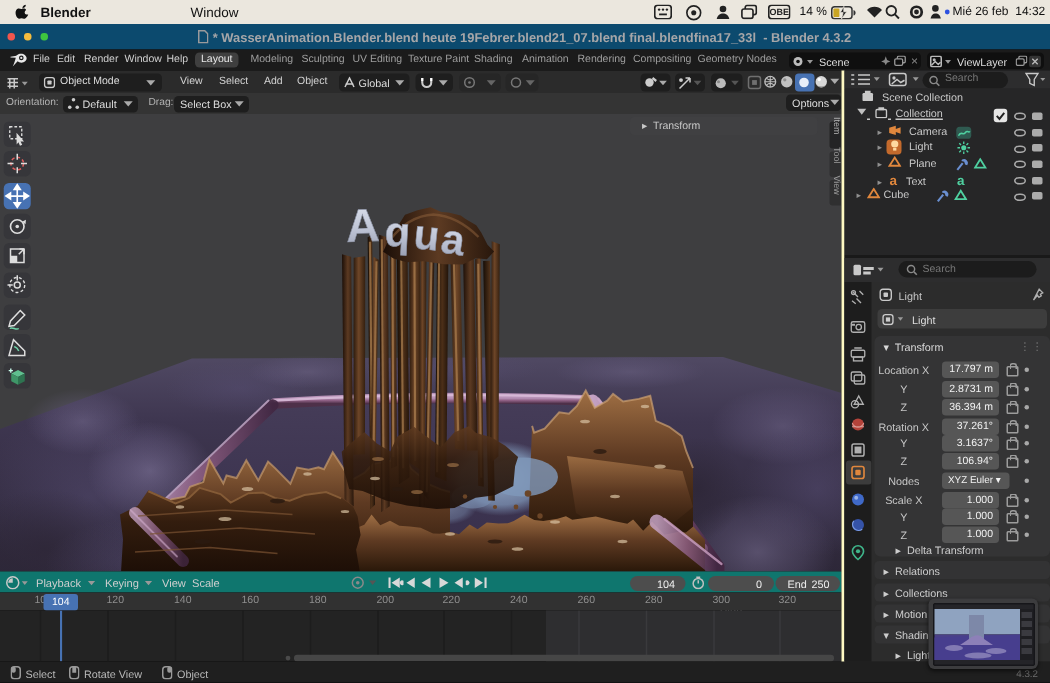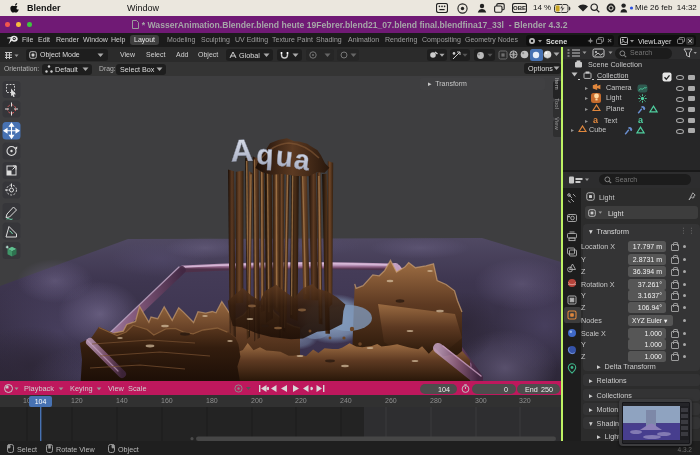--- a/index.html
+++ b/index.html
@@ -1,44 +1,44 @@
 <!DOCTYPE html>
 <html><head><meta charset="utf-8">
 <style>
 html,body{margin:0;padding:0;background:#000;}
 #app{position:relative;width:700px;height:455px;overflow:hidden;font-family:"Liberation Sans",sans-serif;-webkit-font-smoothing:antialiased;}
 .abs{position:absolute;}
 
 #macbar{left:0;top:0;width:700px;height:16px;background:#ebe7de;color:#111;font-size:9px;}
 #macbar .mi{position:absolute;top:3px;}
 
-#titlebar{left:0;top:16px;width:700px;height:17px;background:#701a75;}
+#titlebar{left:0;top:16px;width:700px;height:17px;background:#0c4a6e;}
 .tl{position:absolute;top:6px;width:4.6px;height:4.6px;border-radius:50%;}
 #titletext{position:absolute;left:0;right:0;top:4px;text-align:center;font-size:8.6px;font-weight:bold;color:#a6a6a8;letter-spacing:0;}
 
 #menurow{left:0;top:33px;width:700px;height:14px;background:#1b1b1b;color:#b6b6b6;font-size:7px;}
 #menurow span.m{position:absolute;top:3px;color:#cfcfcf;}
 #menurow span.tab{position:absolute;top:1.5px;padding:1.5px 4px;border-radius:3px;color:#9e9e9e;}
 #menurow span.tab.on{background:#3f3f3f;color:#e8e8e8;}
 
 #vhead{left:0;top:47px;width:561px;height:15px;background:#2b2b2b;color:#d2d2d2;font-size:7px;}
 #tools{left:0;top:62px;width:561px;height:14px;background:#343434;color:#b4b4b4;font-size:6.8px;}
 .wdg{position:absolute;background:#1e1e1e;border-radius:3px;color:#dedede;}
 
-#rpanel{left:561px;top:47px;width:137px;height:394px;background:#262627;border-left:2px solid #bef264;}
-
-#tlhead{left:0;top:381px;width:572px;height:14px;background:#be185d;color:#cfcfcf;font-size:7.4px;}
+#rpanel{left:561px;top:47px;width:137px;height:394px;background:#262627;border-left:2px solid #fef9c3;}
+
+#tlhead{left:0;top:381px;width:572px;height:14px;background:#0f766e;color:#cfcfcf;font-size:7.4px;}
 #ruler{left:0;top:395px;width:561px;height:12px;background:#313131;color:#8f8f8f;font-size:7px;}
 #tlbody{left:0;top:407px;width:561px;height:34px;background:#232323;}
 #statusbar{left:0;top:441px;width:700px;height:14px;background:#1f1f1f;color:#b9b9b9;font-size:7.2px;}
 .num{position:absolute;top:2px;}
 svg{display:inline-block;}
 
 .prow{position:absolute;left:0;width:121px;height:11px;}
-.plab{position:absolute;left:0;top:1px;width:43px;text-align:left;color:#c6c6c6;}
+.plab{position:absolute;left:0;top:1px;width:43px;text-align:center;color:#c6c6c6;}
 .pval{position:absolute;left:47px;top:0;width:38px;height:11px;background:#565656;border-radius:2.5px;color:#f2f2f2;text-align:right;padding-right:4px;line-height:11px;box-sizing:border-box;font-size:7px;}
 .prow .lk{position:absolute;left:90px;top:3px;width:6px;height:5px;border:1px solid #9c9c9c;border-radius:1px;}
 .prow .lk::before{content:"";position:absolute;left:0.5px;top:-3px;width:3px;height:3px;border:1px solid #9c9c9c;border-bottom:none;border-radius:2px 2px 0 0;}
 .prow .dt{position:absolute;left:102px;top:4px;width:3px;height:3px;background:#a8a8a8;border-radius:50%;}
 
 .eyecam{position:absolute;left:111px;width:26px;height:10px;}
 .eyecam::before{content:"";position:absolute;left:2px;top:3px;width:5.5px;height:3.2px;border:1px solid #ababab;border-radius:50%;}
 .eyecam::after{content:"";position:absolute;left:13.5px;top:2.5px;width:7.5px;height:5.2px;background:#ababab;border-radius:1.2px;}
 </style></head>
 <body>
@@ -128,21 +128,21 @@
   <span class="tab" style="left:163px">Modeling</span>
   <span class="tab" style="left:197px">Sculpting</span>
   <span class="tab" style="left:231px">UV Editing</span>
   <span class="tab" style="left:268px">Texture Paint</span>
   <span class="tab" style="left:312px">Shading</span>
   <span class="tab" style="left:344px">Animation</span>
   <span class="tab" style="left:381px">Rendering</span>
   <span class="tab" style="left:418px">Compositing</span>
   <span class="tab" style="left:461px">Geometry Nodes</span>
 
-  <div class="wdg" style="left:526px;top:2px;width:88px;height:11px;background:#0f0f0f;font-weight:bold;">
+  <div class="wdg" style="left:526px;top:2px;width:88px;height:11px;background:#0f0f0f;">
     <svg style="position:absolute;left:2px;top:1.5px" width="16" height="8" viewBox="0 0 16 8">
           <circle cx="4" cy="4" r="3" fill="#bbb"></circle>
           <circle cx="4" cy="4" r="1.2" fill="#0f0f0f"></circle>
           <path d="M10 3l2 2.5 2-2.5z" fill="#999"></path>
         </svg>
     <span style="position:absolute;left:20px;top:1.5px;font-size:7.2px;color:#ddd;">Scene</span>
     <svg style="position:absolute;right:20px;top:2px" width="7" height="7" viewBox="0 0 8 8">
           <path d="M4 0.5 5 3.5 7.5 4.5 5 5.5 4 7.5 3 5.5 0.5 4.5 3 3.5z" fill="#888"></path>
         </svg>
     <svg style="position:absolute;right:10px;top:2px" width="8" height="7" viewBox="0 0 9 8">

